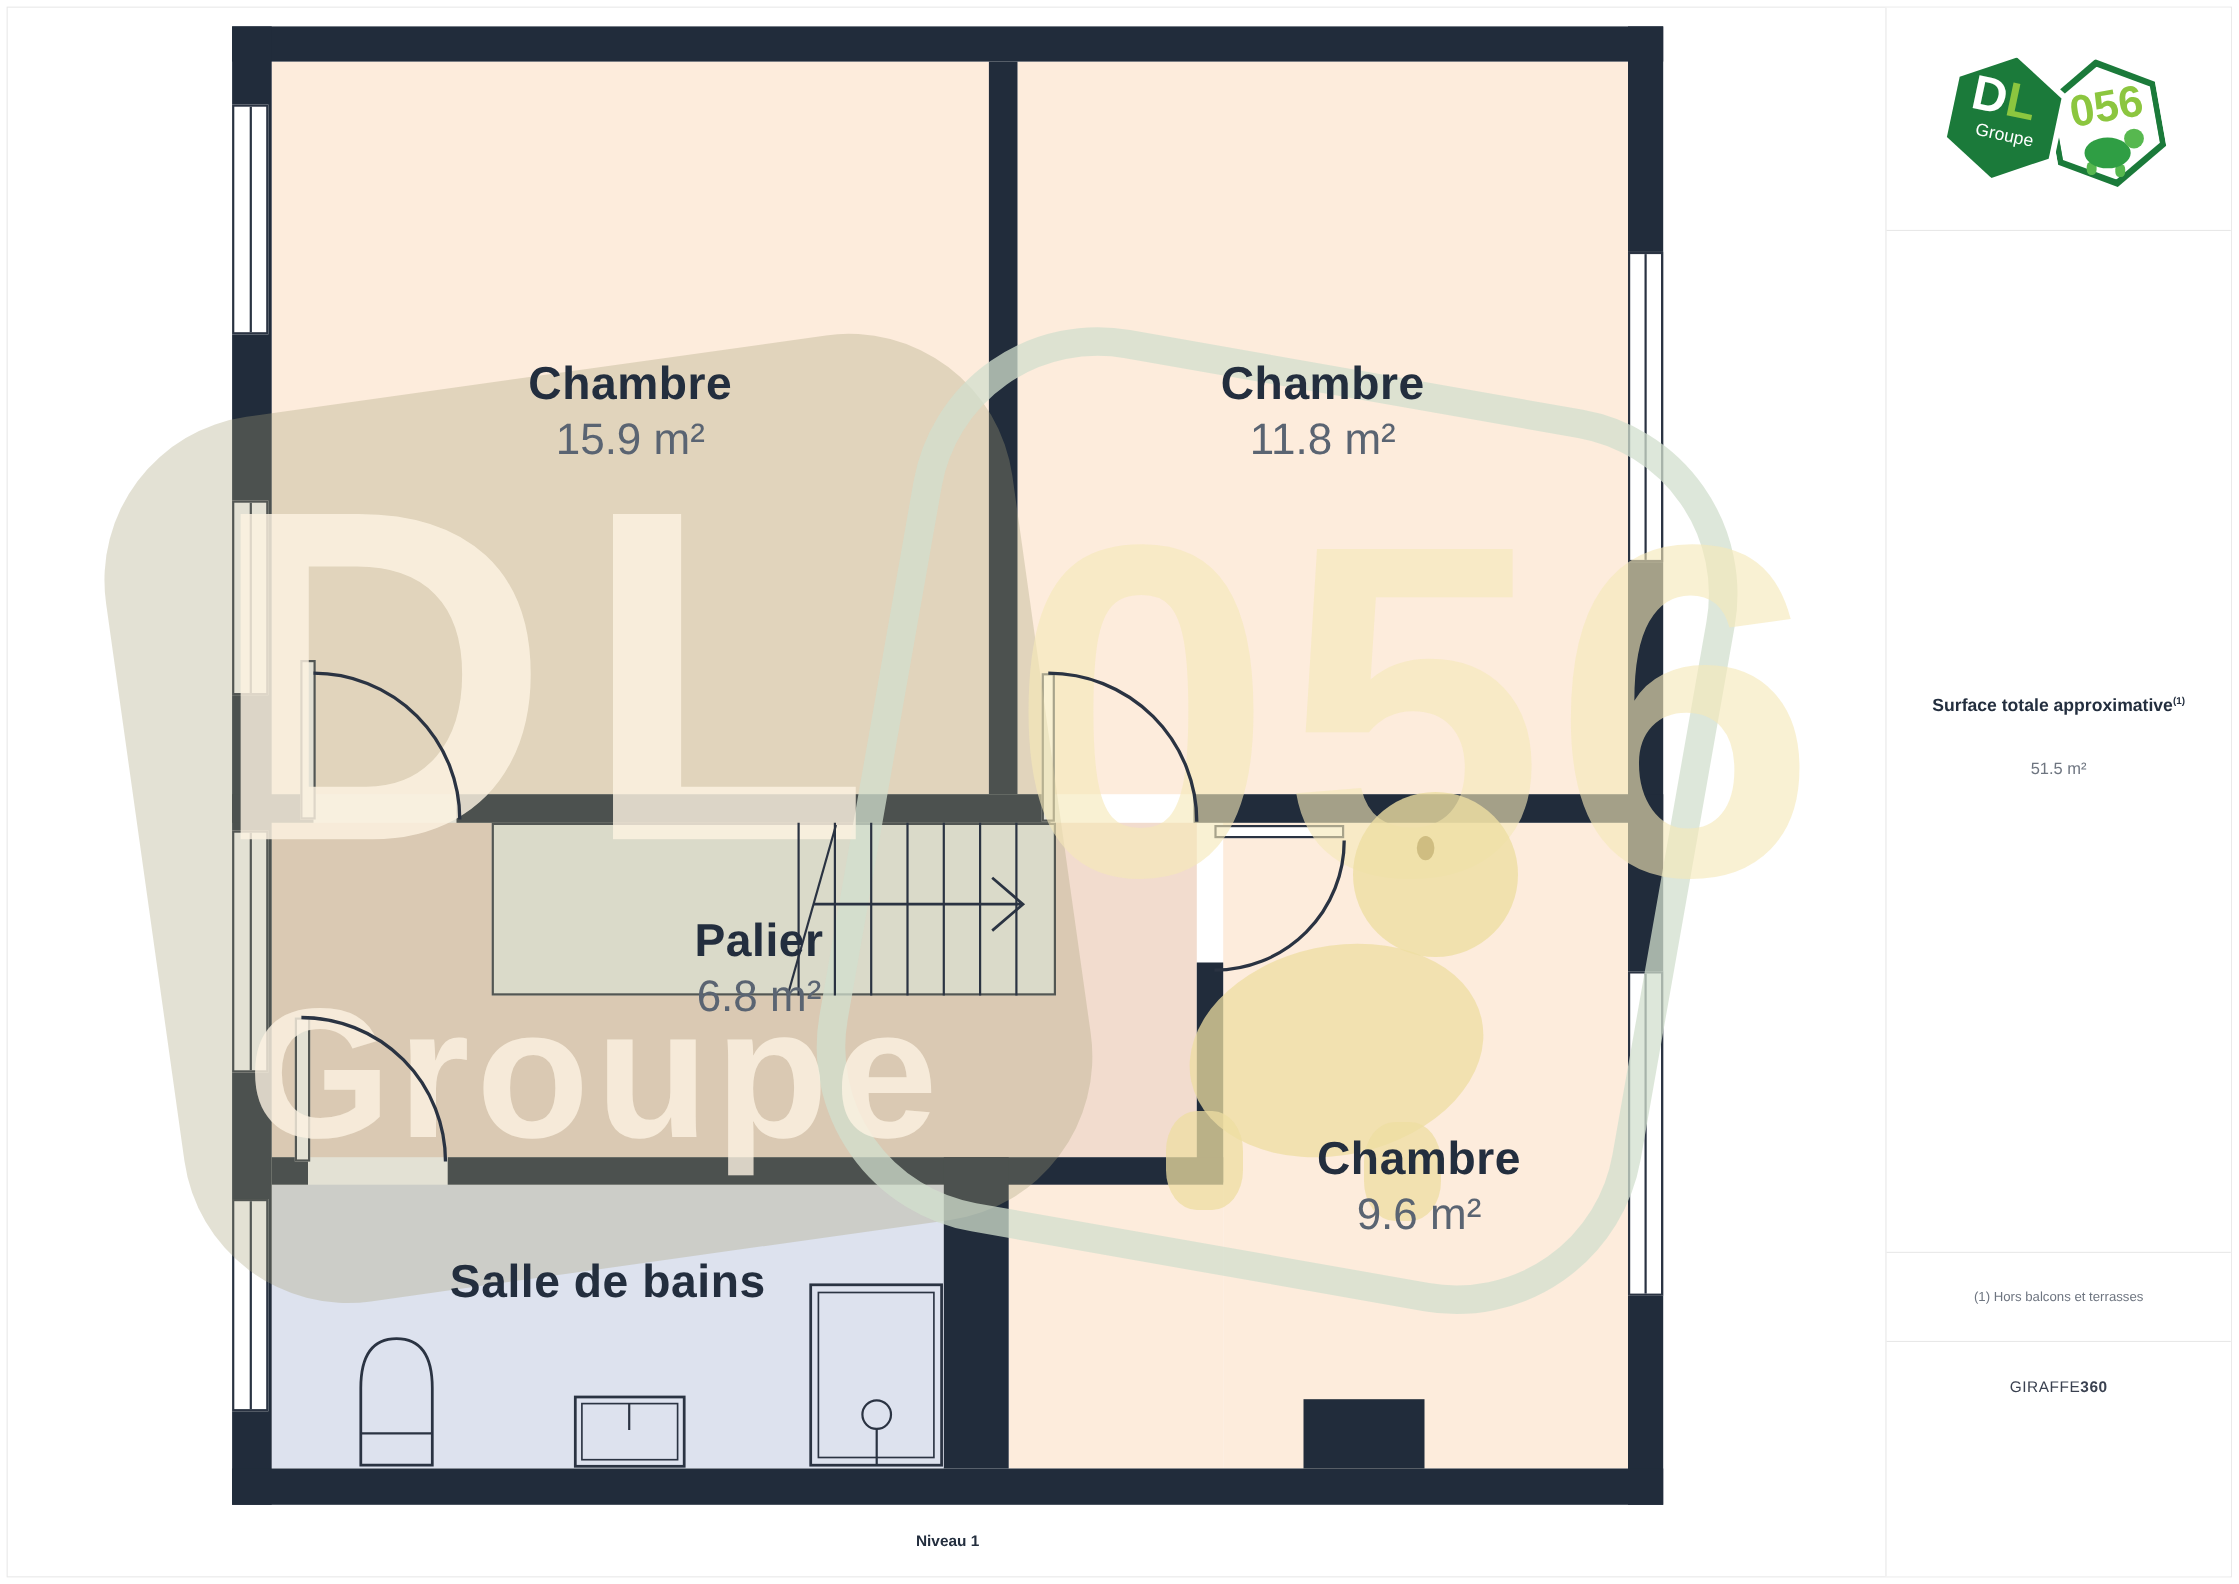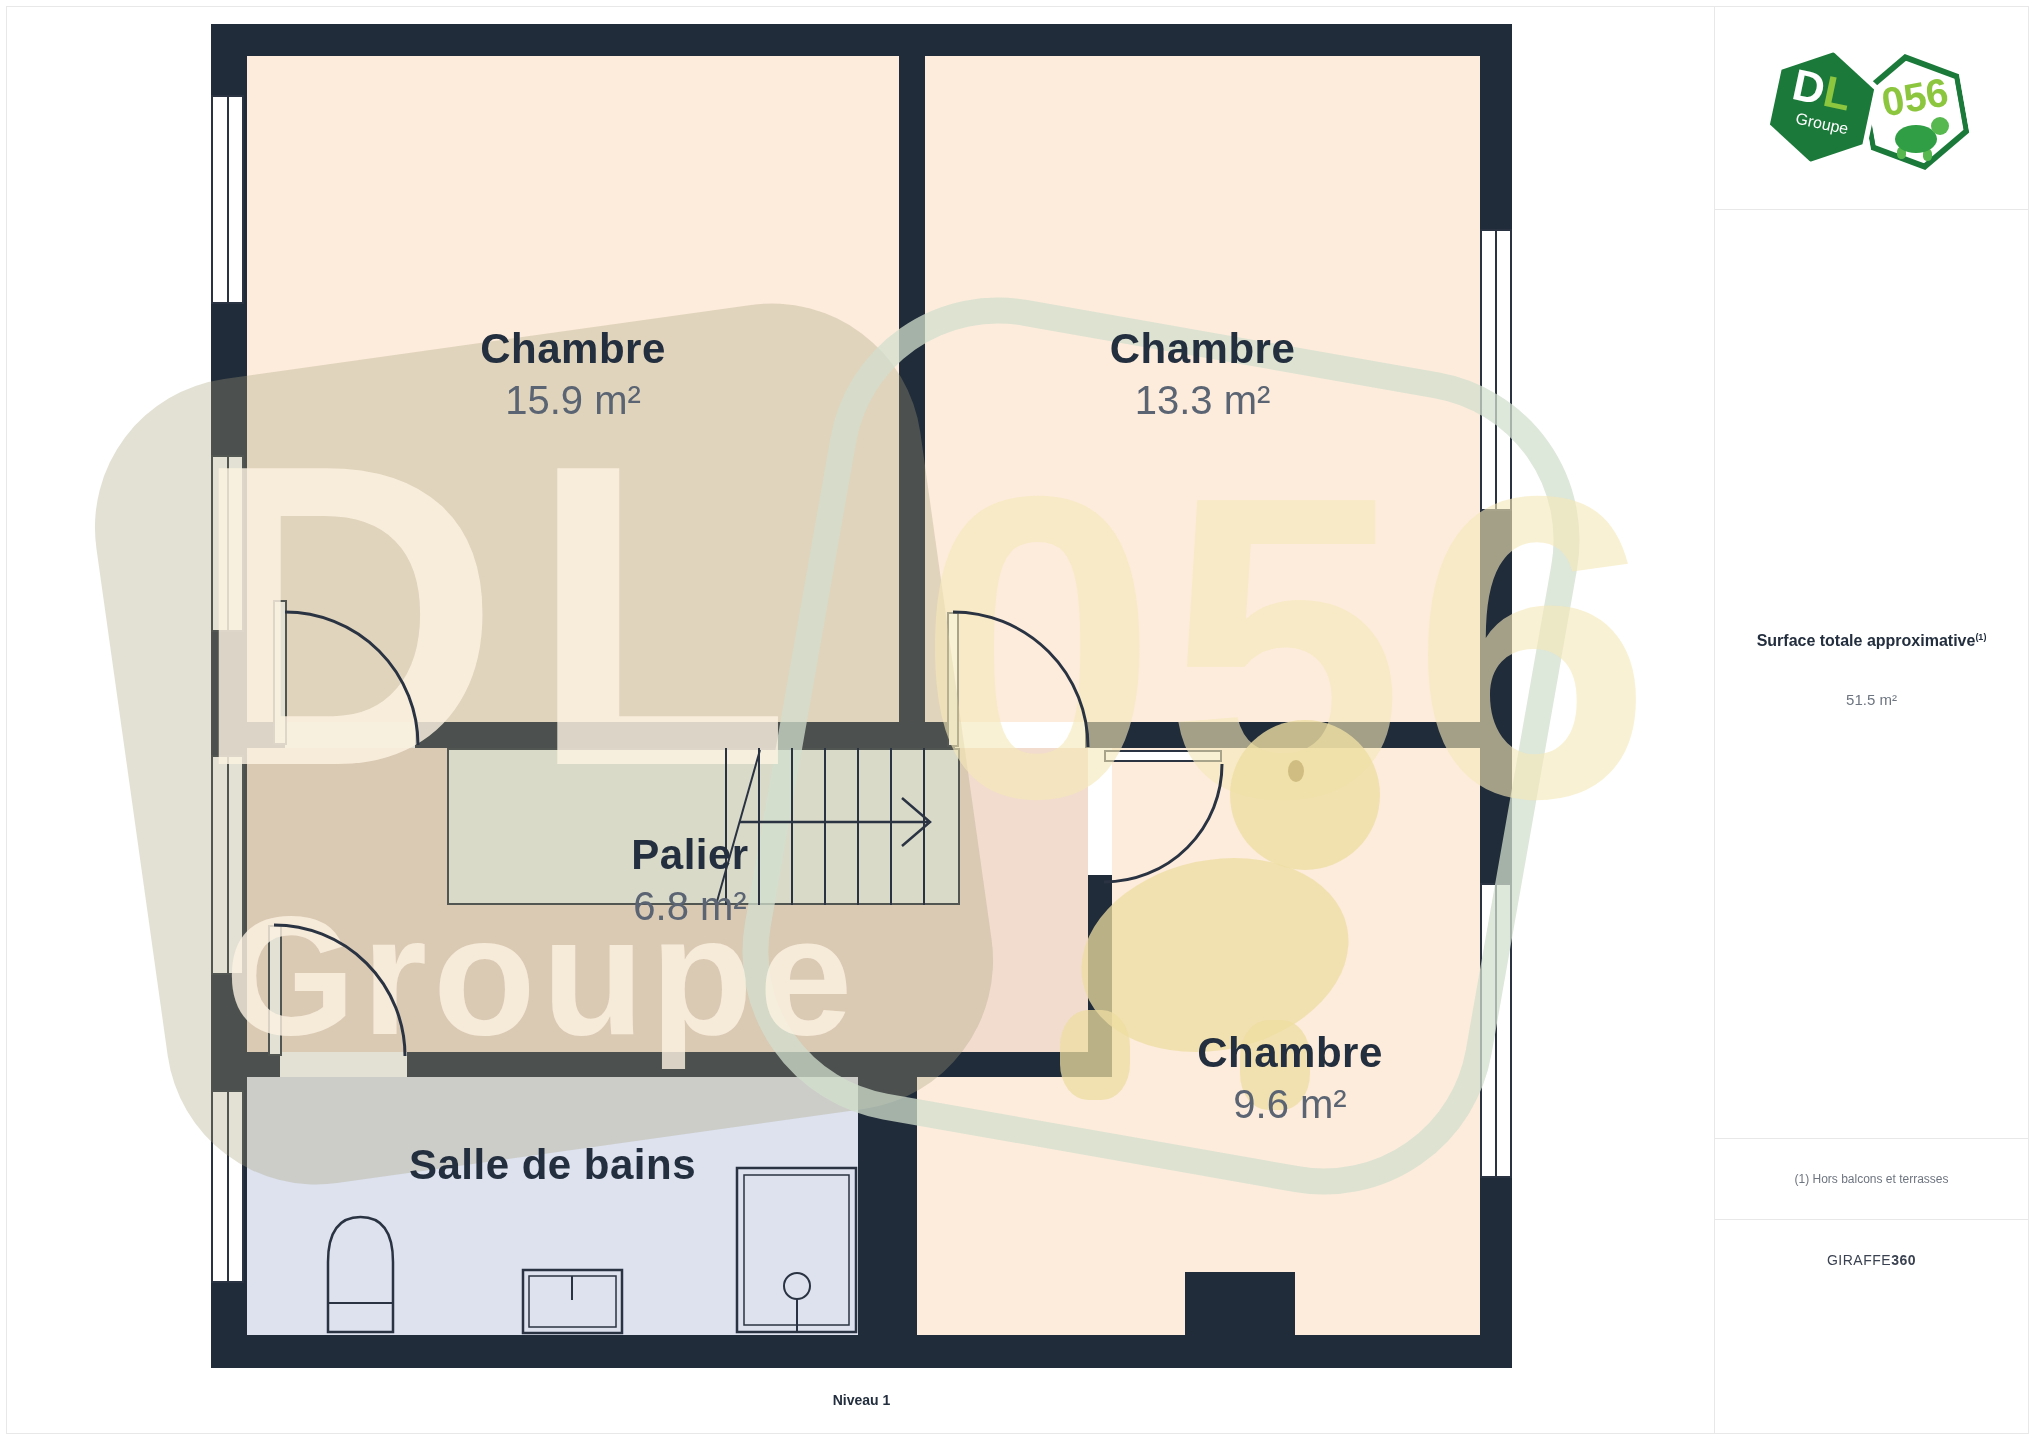--- a/index.html
+++ b/index.html
@@ -162,21 +162,21 @@
       <path d="M797 1299 V1332" stroke-width="2"></path>
     </g>
   </svg>
 
   <div class="rlabel" style="left:247px;top:326px;width:652px;">
     <div class="nm">Chambre</div>
     <div class="ar">15.9 m²</div>
   </div>
   <div class="rlabel" style="left:925px;top:326px;width:555px;">
     <div class="nm">Chambre</div>
-    <div class="ar">13.3 m²</div>
+    <div class="ar">11.8 m²</div>
   </div>
   <div class="rlabel" style="left:440px;top:832px;width:500px;">
     <div class="nm">Palier</div>
     <div class="ar">6.8 m²</div>
   </div>
   <div class="rlabel" style="left:247px;top:1142px;width:611px;">
     <div class="nm">Salle de bains</div>
   </div>
   <div class="rlabel" style="left:1100px;top:1030px;width:380px;">
     <div class="nm">Chambre</div>

